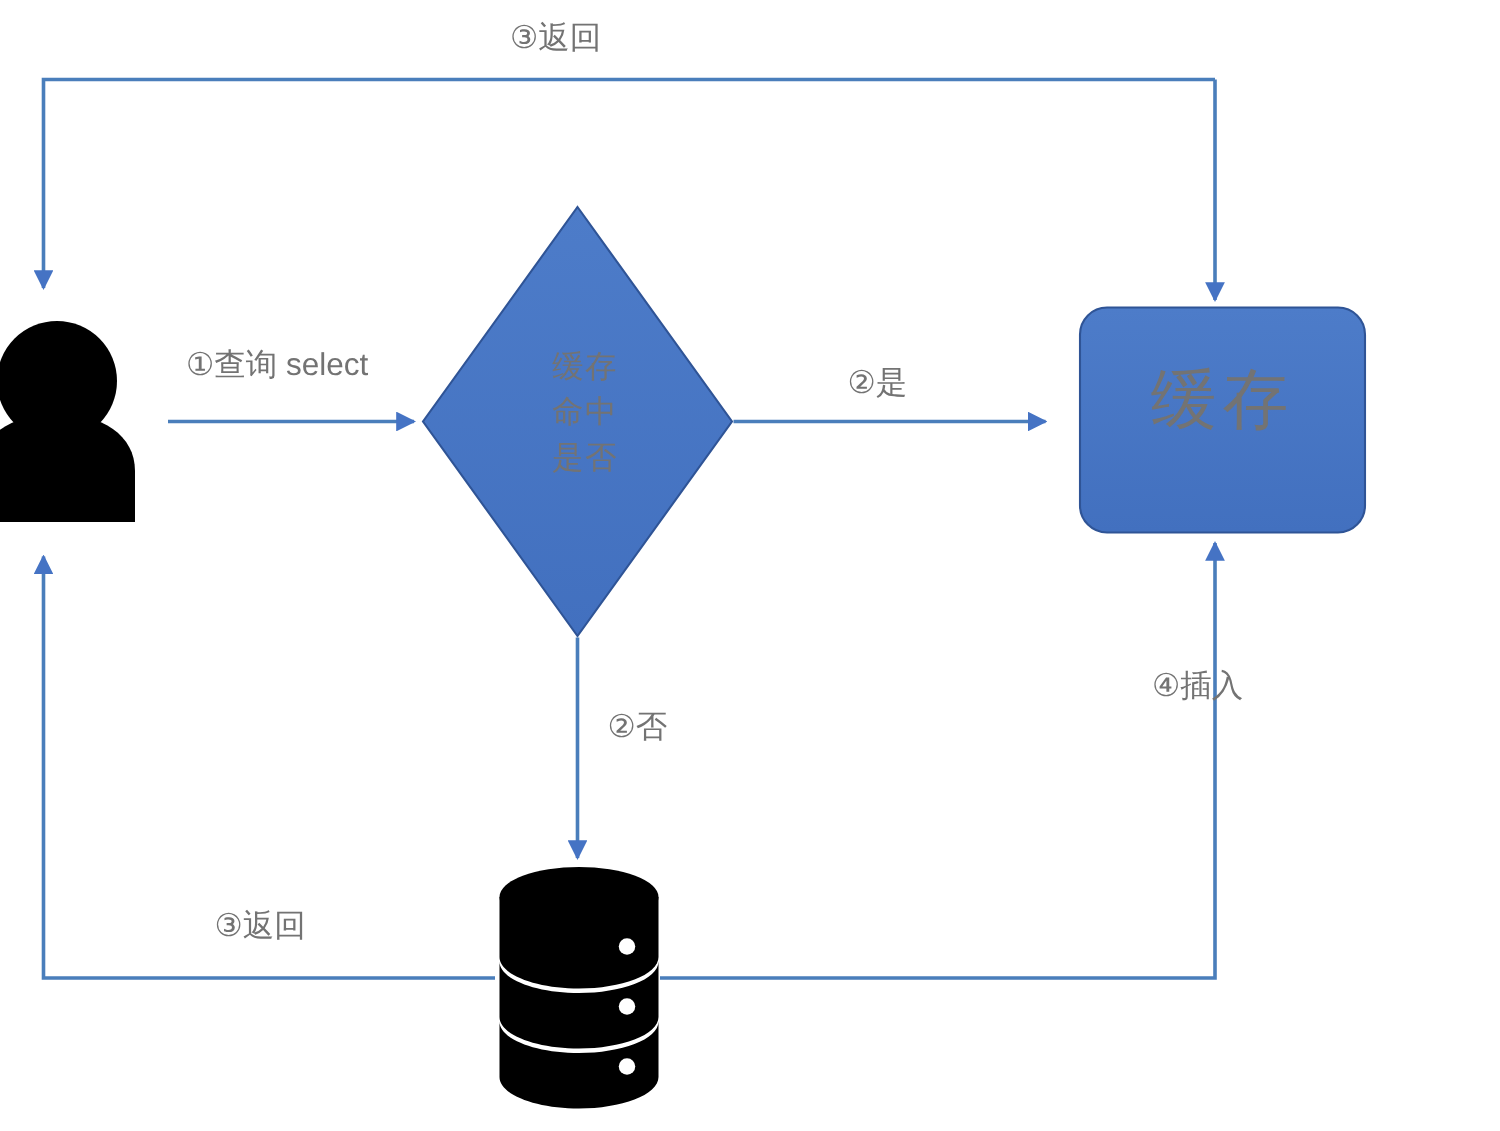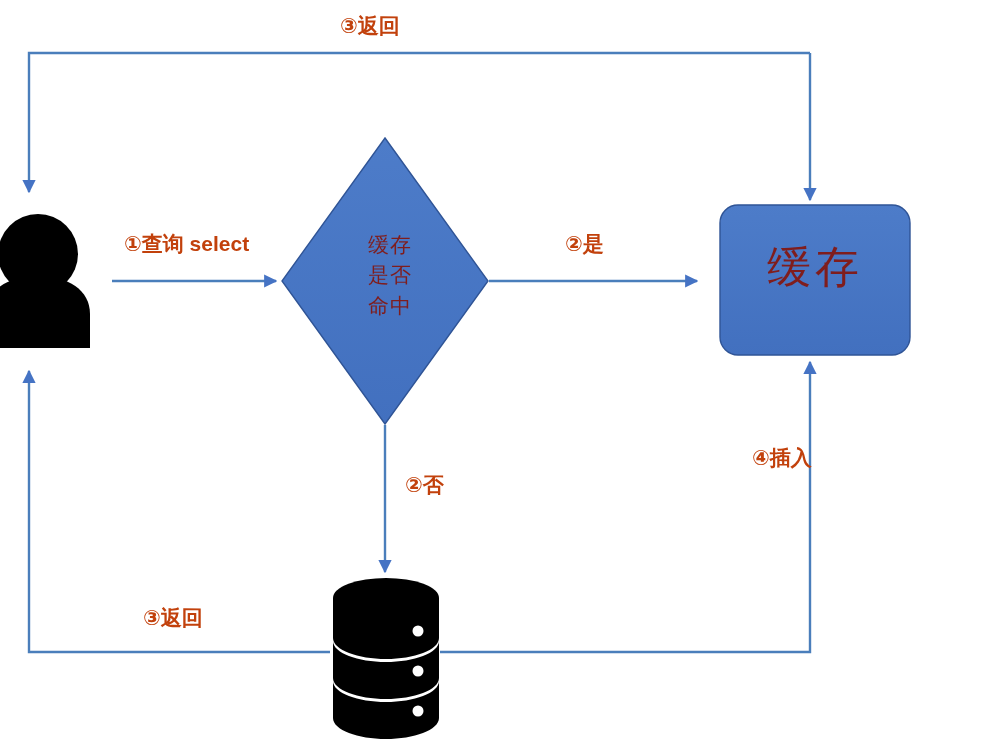--- a/index.html
+++ b/index.html
@@ -19,30 +19,29 @@
   }
   #flow-svg {
     position: absolute;
     left: 0;
     top: 0;
     width: 1000px;
     height: 754px;
   }
   .edge-label {
     position: absolute;
-    color: #c2410c;
+    color: #737373;
     font-size: 21px;
     line-height: 1.1;
     white-space: nowrap;
     font-family: "Liberation Sans", "DejaVu Sans", sans-serif;
-    font-weight: bold;
   }
   .shape-text {
     position: absolute;
-    color: #7f1d1d;
+    color: #737373;
     text-align: center;
     font-family: "Liberation Sans", "DejaVu Sans", sans-serif;
     pointer-events: none;
   }
   #decision-text {
     left: 310px;
     top: 230px;
     width: 160px;
     font-size: 21px;
     line-height: 1.45;
@@ -106,31 +105,31 @@
       <path d="M 333 681 L 333 718 C 333 730 358 739 386 739 C 414 739 439 730 439 718 L 439 681 C 439 693 414 702 386 702 C 358 702 333 693 333 681 Z"></path>
 
       <circle cx="418" cy="631" r="5.5" fill="#ffffff"></circle>
       <circle cx="418" cy="671" r="5.5" fill="#ffffff"></circle>
       <circle cx="418" cy="711" r="5.5" fill="#ffffff"></circle>
     </g>
   </svg>
 
   <div class="shape-text" id="decision-text">
     <div>缓存</div>
+    <div>命中</div>
     <div>是否</div>
-    <div>命中</div>
   </div>
 
   <div class="shape-text" id="cache-text">缓存</div>
 
   <div class="edge-label" style="left:124px; top:232px;">①查询 select</div>
 
-  <div class="edge-label" style="left:565px; top:232px;text-align:center;">②是</div>
+  <div class="edge-label" style="left:565px; top:244px;text-align:center;">②是</div>
 
   <div class="edge-label" style="left:405px; top:473px;">②否</div>
 
   <div class="edge-label" style="left:340px; top:14px;">③返回</div>
 
   <div class="edge-label" style="left:143px; top:606px;">③返回</div>
 
-  <div class="edge-label" style="left:752px; top:446px;">④插入</div>
+  <div class="edge-label" style="left:768px; top:446px;">④插入</div>
 
 </div>
 
 </body></html>

